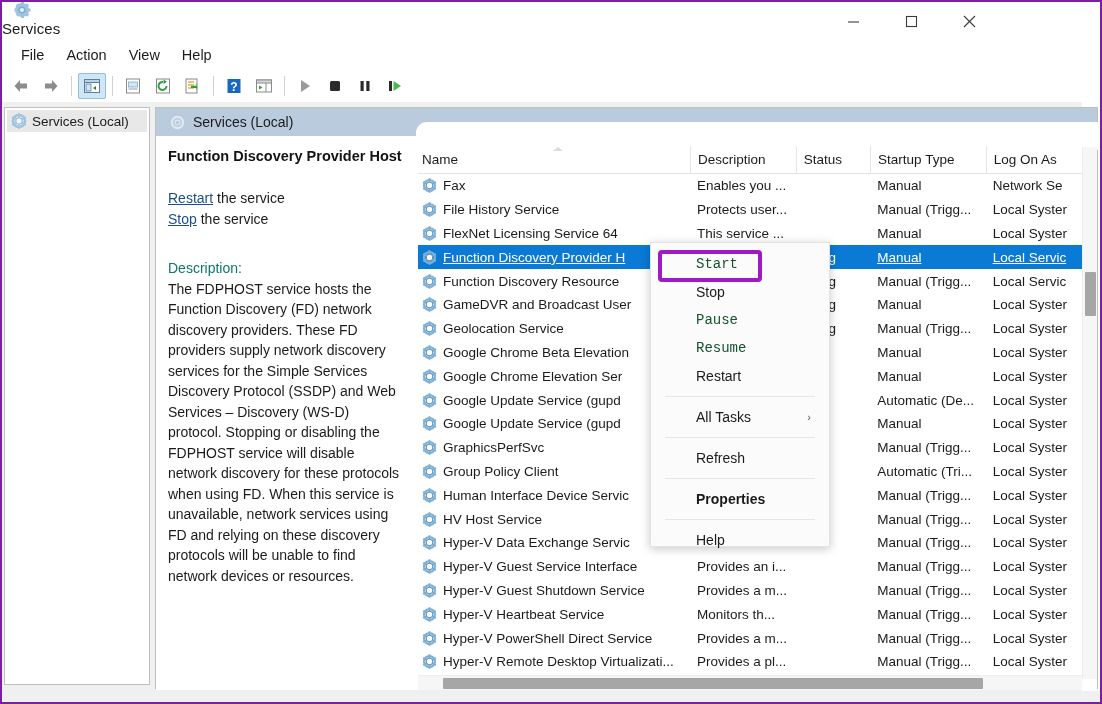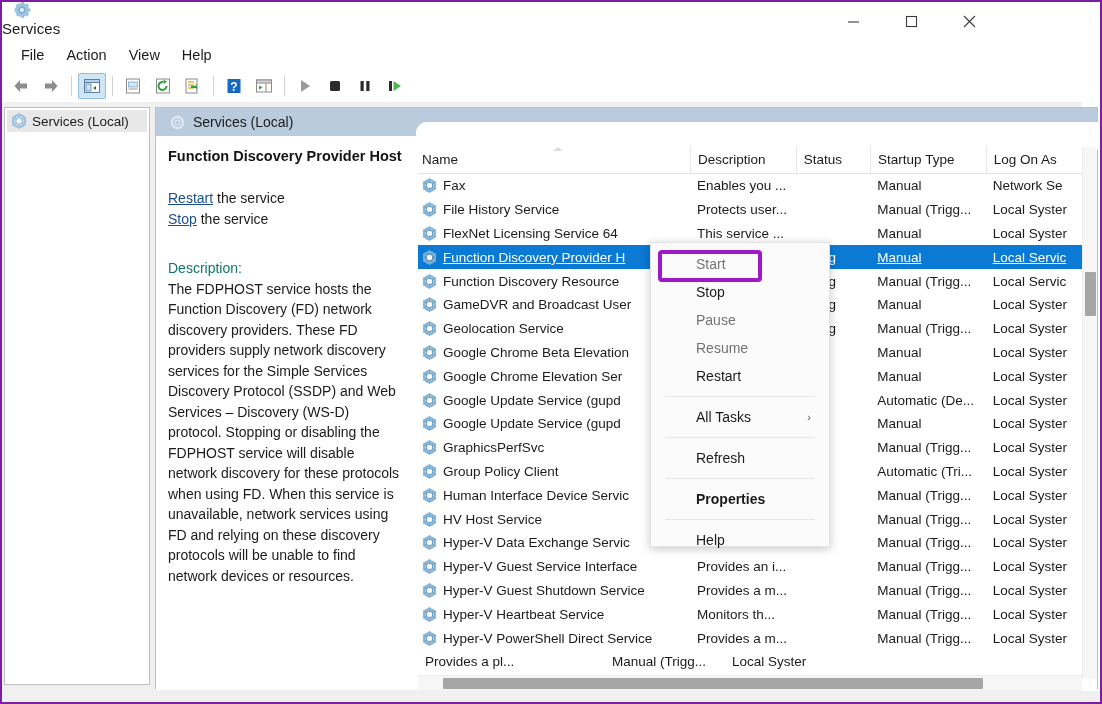--- a/index.html
+++ b/index.html
@@ -190,21 +190,21 @@
     position: absolute; left: 648px; top: 240px; width: 180px; height: 305px;
     background: #fbfbfb;
     box-shadow: 0 2px 9px rgba(0,0,0,.22);
     border: 1px solid #e3e3e3;
     padding: 7px 0 7px 0;
   }
   .ctx-item {
     height: 28px; display: flex; align-items: center; padding-left: 45px;
     font-size: 14px; color: #1b1b1b; position: relative;
   }
-  .ctx-item.disabled { color: #737373; }
+  .ctx-item.disabled { color: #14532d; font-family: Liberation Mono, monospace; }
   .ctx-item.bold { font-weight: bold; }
   .ctx-item .submenu-arrow {
     position: absolute; right: 18px; font-size: 11px; color: #555;
   }
   .ctx-sep { height: 1px; background: #e6e6e6; margin: 6px 14px; }
   .ctx-highlight {
     position: absolute; left: 7px; top: 7px; width: 104px; height: 32px;
     border: 4px solid #a019c7; border-radius: 4px;
     pointer-events: none;
   }
@@ -714,20 +714,30 @@
   <circle cx="8" cy="8" r="3.4" fill="#ffffff" stroke="#5f94bd" stroke-width="1.1"></circle>
 </svg></span>
                 <span>Hyper-V PowerShell Direct Service</span>
               </div>
               <div class="c-desc">Provides a m...</div>
               <div class="c-status"></div>
               <div class="c-startup">Manual (Trigg...</div>
               <div class="c-logon">Local Syster</div>
             </div>
             <div class="row">
+              <div class="c-name">
+                <span class="sicon"><svg viewBox="0 0 16 16" width="15" height="15">
+  <circle cx="8" cy="8" r="5.8" fill="none" stroke="#7fb0d4" stroke-width="2.4"></circle>
+  <rect x="7" y="0.2" width="2" height="15.6" fill="#7fb0d4"></rect>
+  <rect x="7" y="0.2" width="2" height="15.6" fill="#7fb0d4" transform="rotate(60 8 8)"></rect>
+  <rect x="7" y="0.2" width="2" height="15.6" fill="#7fb0d4" transform="rotate(120 8 8)"></rect>
+  <circle cx="8" cy="8" r="3.4" fill="#ffffff" stroke="#5f94bd" stroke-width="1.1"></circle>
+</svg></span>
+                <span>Hyper-V Remote Desktop Virtualizati...</span>
+              </div>
               <div class="c-desc">Provides a pl...</div>
               <div class="c-status"></div>
               <div class="c-startup">Manual (Trigg...</div>
               <div class="c-logon">Local Syster</div>
             </div>
           </div>
 
         <div class="vscroll">
           <div class="vthumb"></div>
         </div>

